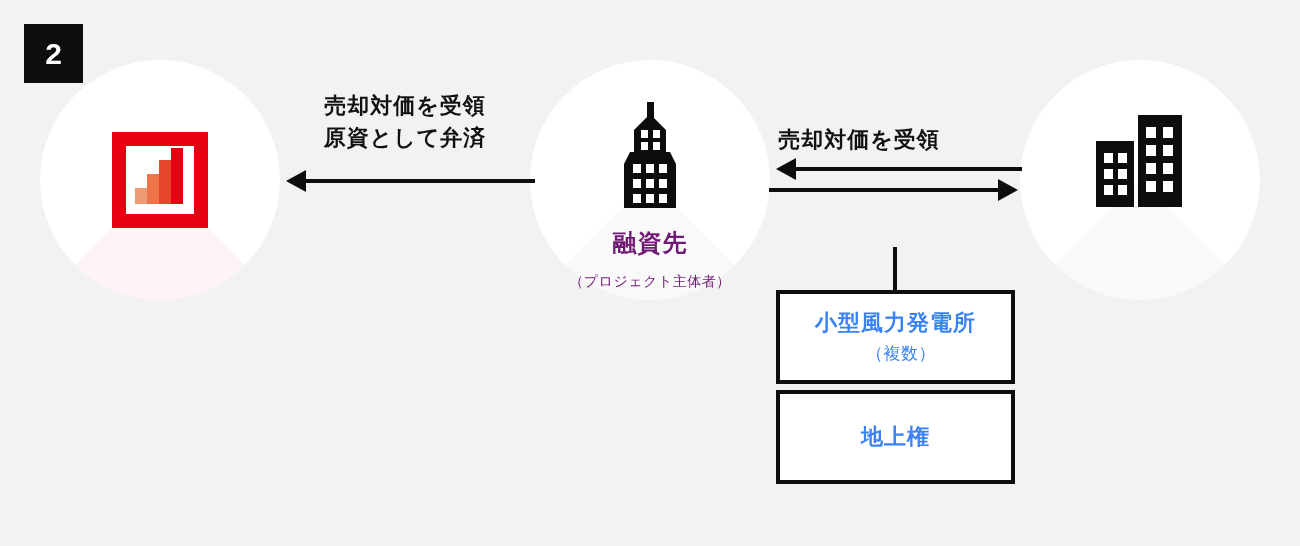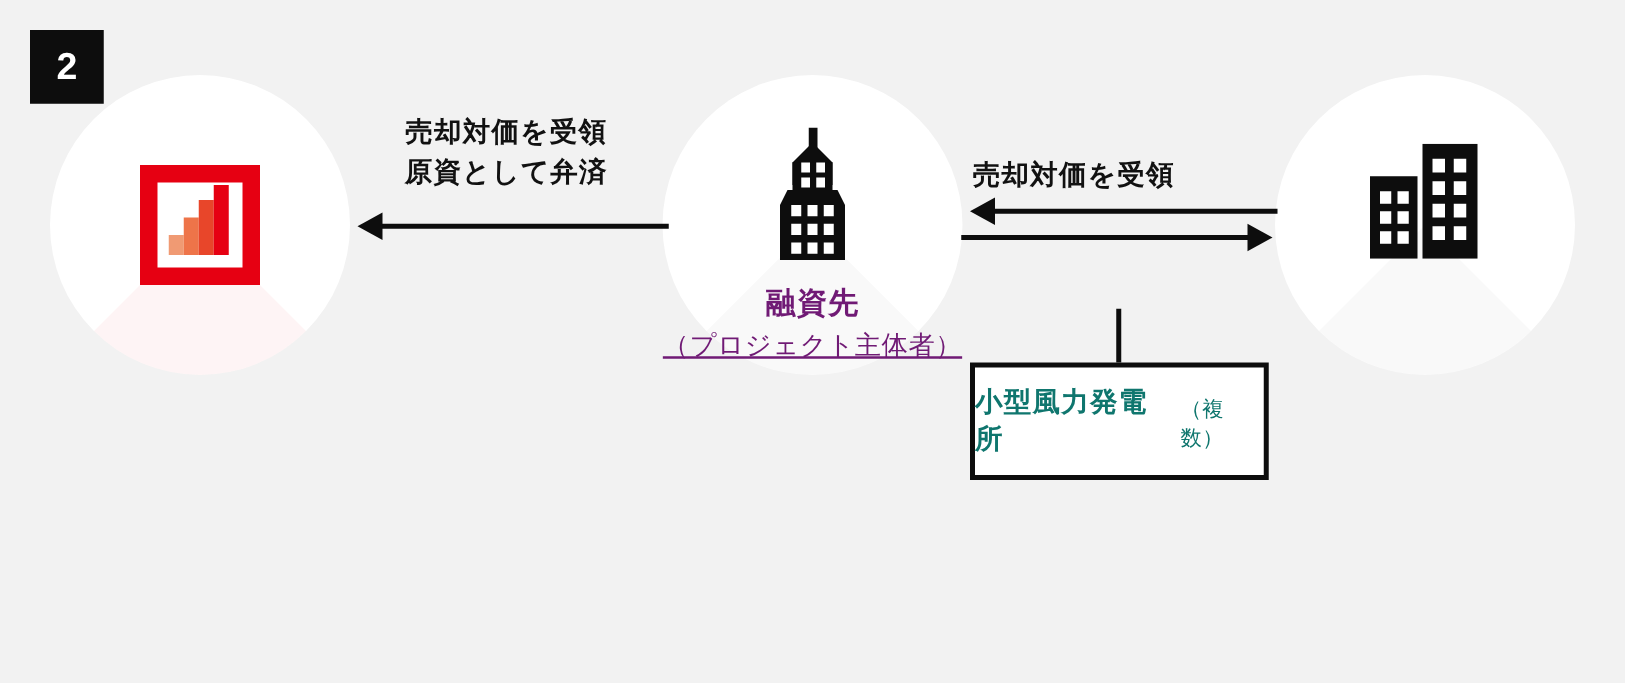--- a/index.html
+++ b/index.html
@@ -78,26 +78,25 @@
     color: #701a75;
   }
   .caption .main {
     font-size: 24px;
     font-weight: bold;
     line-height: 1.32;
     letter-spacing: 1px;
     white-space: pre-line;
   }
   .caption .sub {
-    font-size: 21px;
+    font-size: 14px;
     font-weight: normal;
     line-height: 1.5;
     letter-spacing: 0.5px;
-    margin-top: 2px;
-    text-decoration: underline;
+    margin-top: 12px;
   }
 
   
   #node-borrower-left { left: 40px;   top: 60px; }
   #node-lender        { left: 530px;  top: 60px; }
   #node-operator      { left: 1020px; top: 60px; }
 
   
   .chart-icon {
     position: relative;
@@ -161,24 +160,24 @@
     position: absolute;
     width: 4px;
     background: #0d0d0d;
   }
   .asset-box {
     position: absolute;
     box-sizing: border-box;
     background: #ffffff;
     border: 4px solid #0d0d0d;
     display: flex;
-    flex-direction: row;
+    flex-direction: column;
     align-items: center;
     justify-content: center;
-    color: #0f766e;
+    color: #3b82f6;
   }
   .asset-box .title {
     font-size: 22px;
     font-weight: bold;
     letter-spacing: 1px;
     line-height: 1.3;
   }
   .asset-box .note {
     font-size: 17px;
     font-weight: normal;
@@ -283,14 +282,17 @@
   <div class="arrow-line" style="left:769px; top:188px; width:230px;"></div>
   <div class="arrow-head right" style="left:998px; top:179px;"></div>
 
   <div class="connector" style="left:893px; top:247px; height:45px;"></div>
 
   <div class="asset-box" style="left:776px; top:290px; width:239px; height:94px;">
     <div class="title">小型風力発電所</div>
     <div class="note">（複数）</div>
   </div>
 
+  <div class="asset-box" style="left:776px; top:390px; width:239px; height:94px;">
+    <div class="title">地上権</div>
+  </div>
 
 </div>
 
 </body></html>

